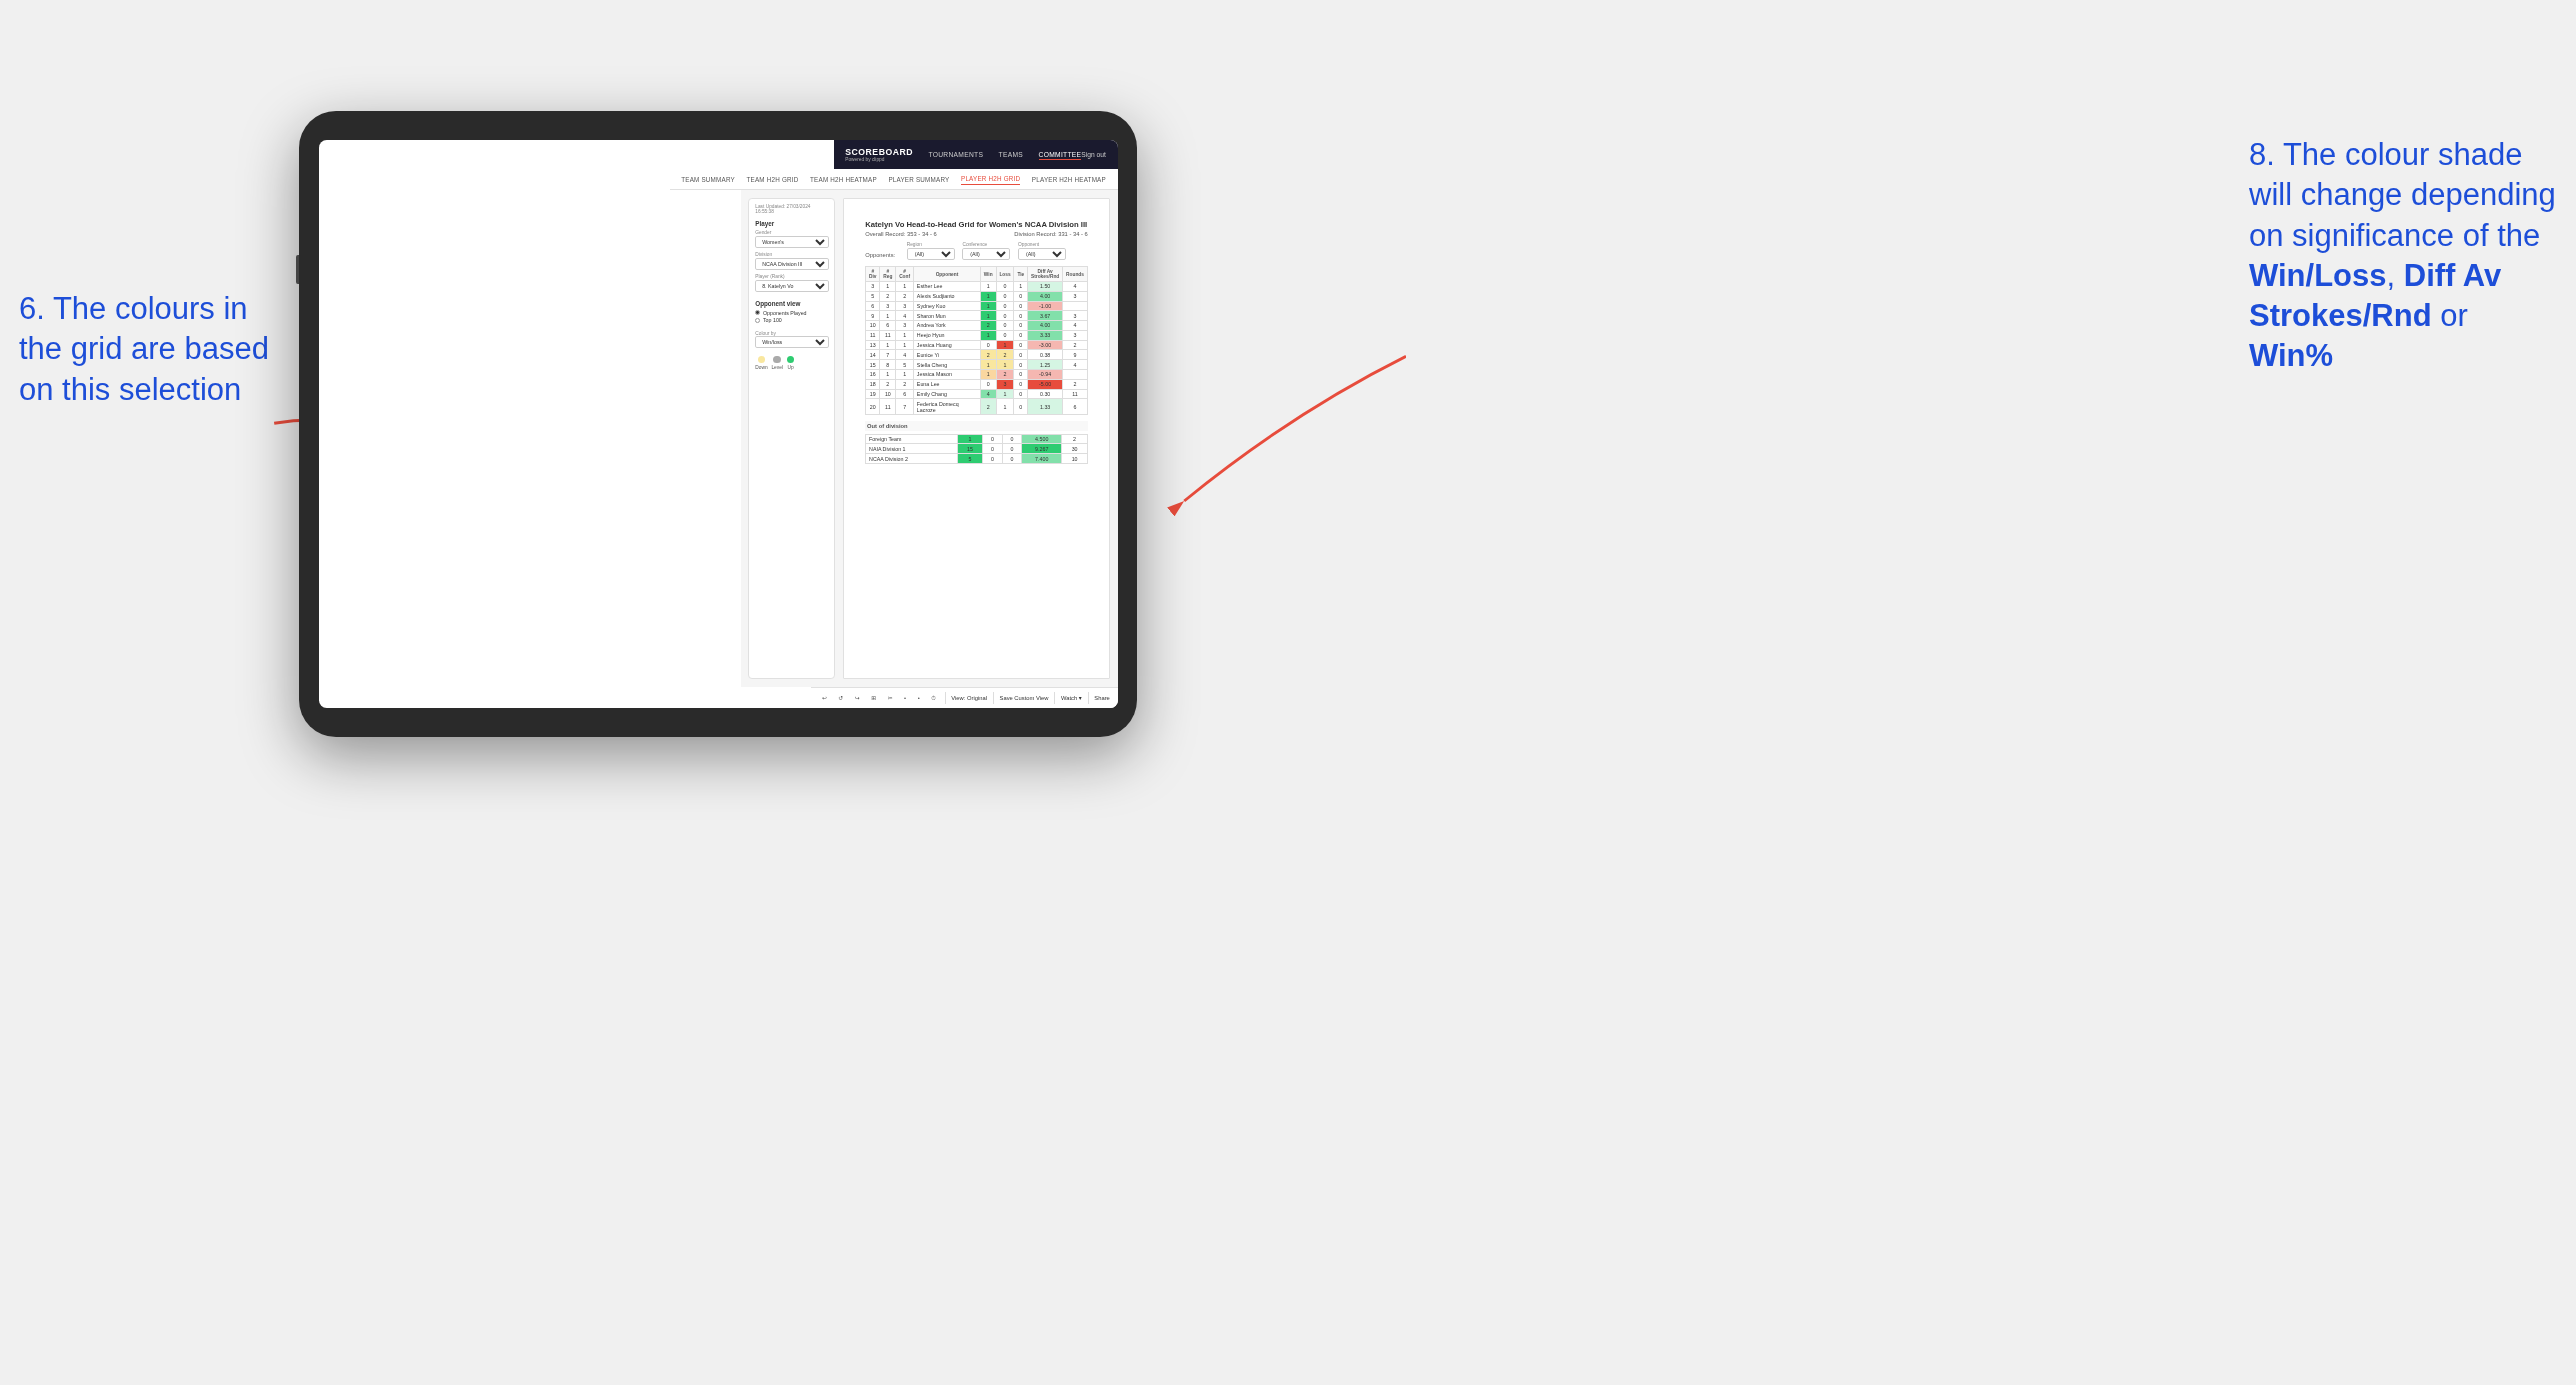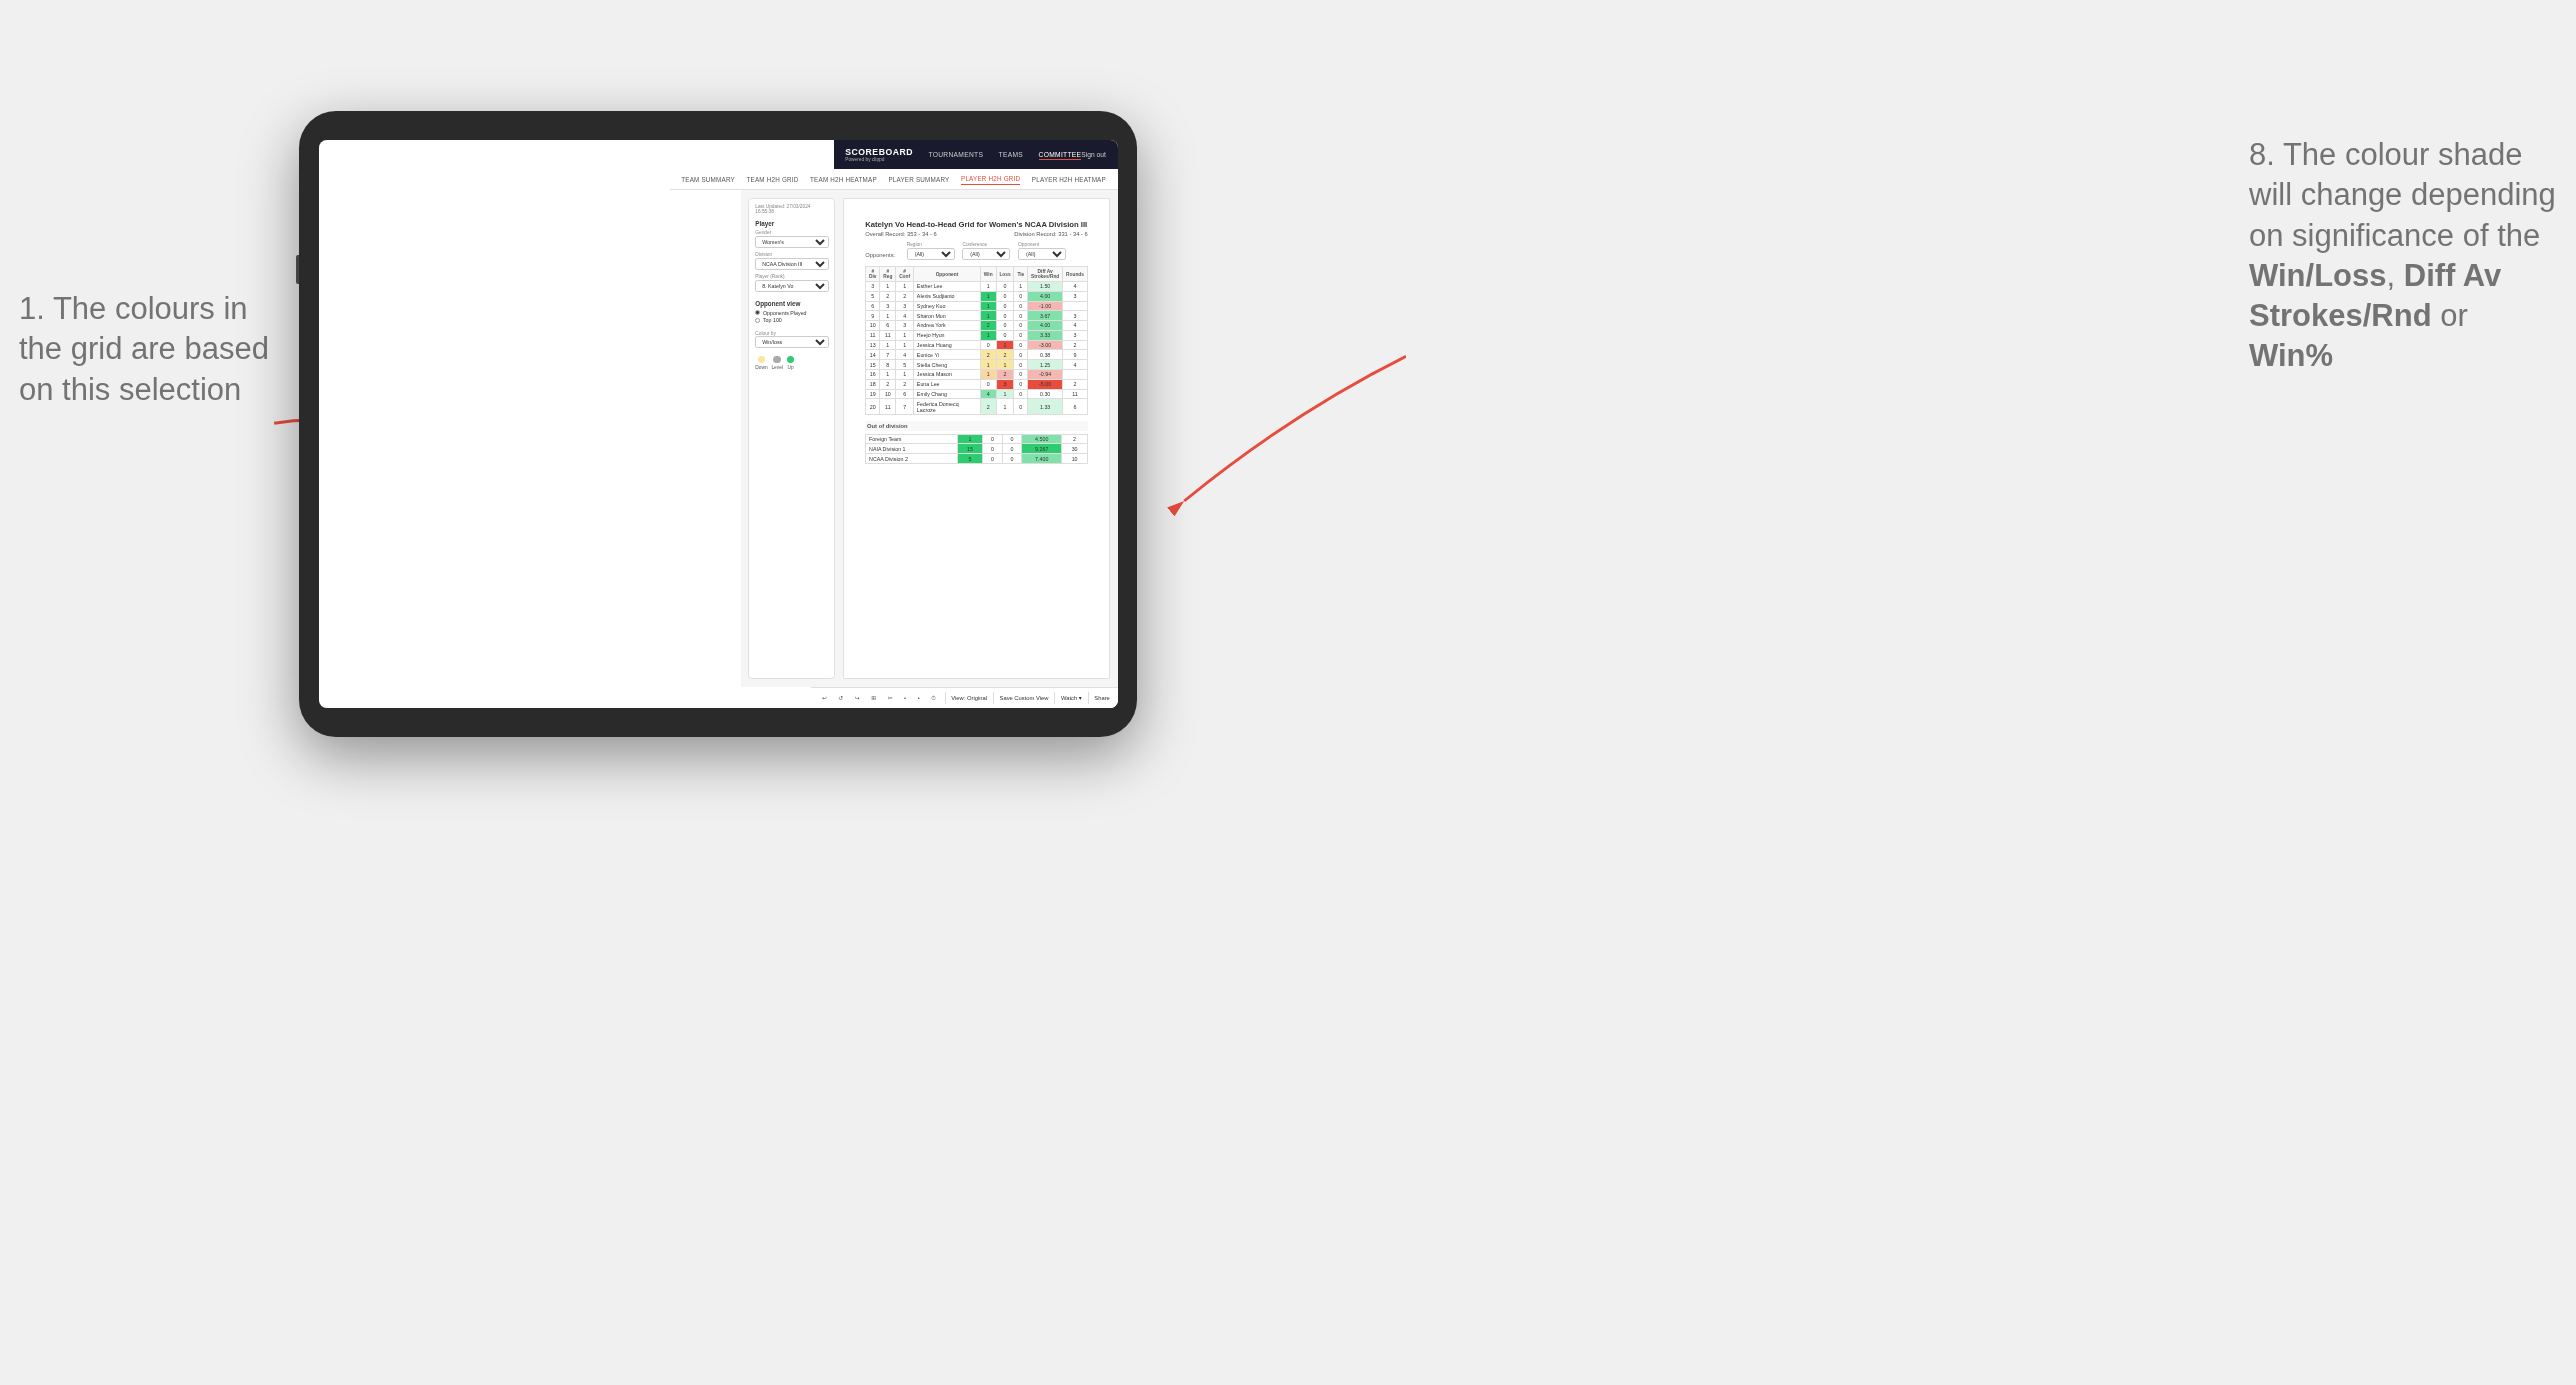--- a/index.html
+++ b/index.html
@@ -364,21 +364,21 @@
       cursor: pointer;
       display: flex;
       align-items: center;
       gap: 1.9px;
     }
 
     
     .annotation {
       position: absolute;
       font-size: 31px;
-      color: #737373;
+      color: #1d4ed8;
       line-height: 1.3;
     }
 
     .annotation-left {
       left: 19px;
       top: 289px;
       width: 270px;
     }
 
     .annotation-right {
@@ -406,21 +406,21 @@
       height: 29px;
       background: #444;
       border-radius: 1.9px 0 0 1.9px;
     }
 
   </style>
 </head>
 <body>
 
 <div class="annotation annotation-left">
-  <span>1. The colours in</span><br>
+  <span>6. The colours in</span><br>
   <span>the grid are based</span><br>
   <span>on this selection</span>
 </div>
 
 <div class="annotation annotation-right">
   <span>8. The colour shade will change depending on significance of the </span><strong>Win/Loss</strong><span>, </span><strong>Diff Av Strokes/Rnd</strong><span> or </span><strong>Win%</strong>
 </div>
 
 <svg class="arrow-svg" style="left:274px;top:404px;width:241px;height:154px;" viewBox="0 0 250 160" width="241" height="154">
   <defs>

